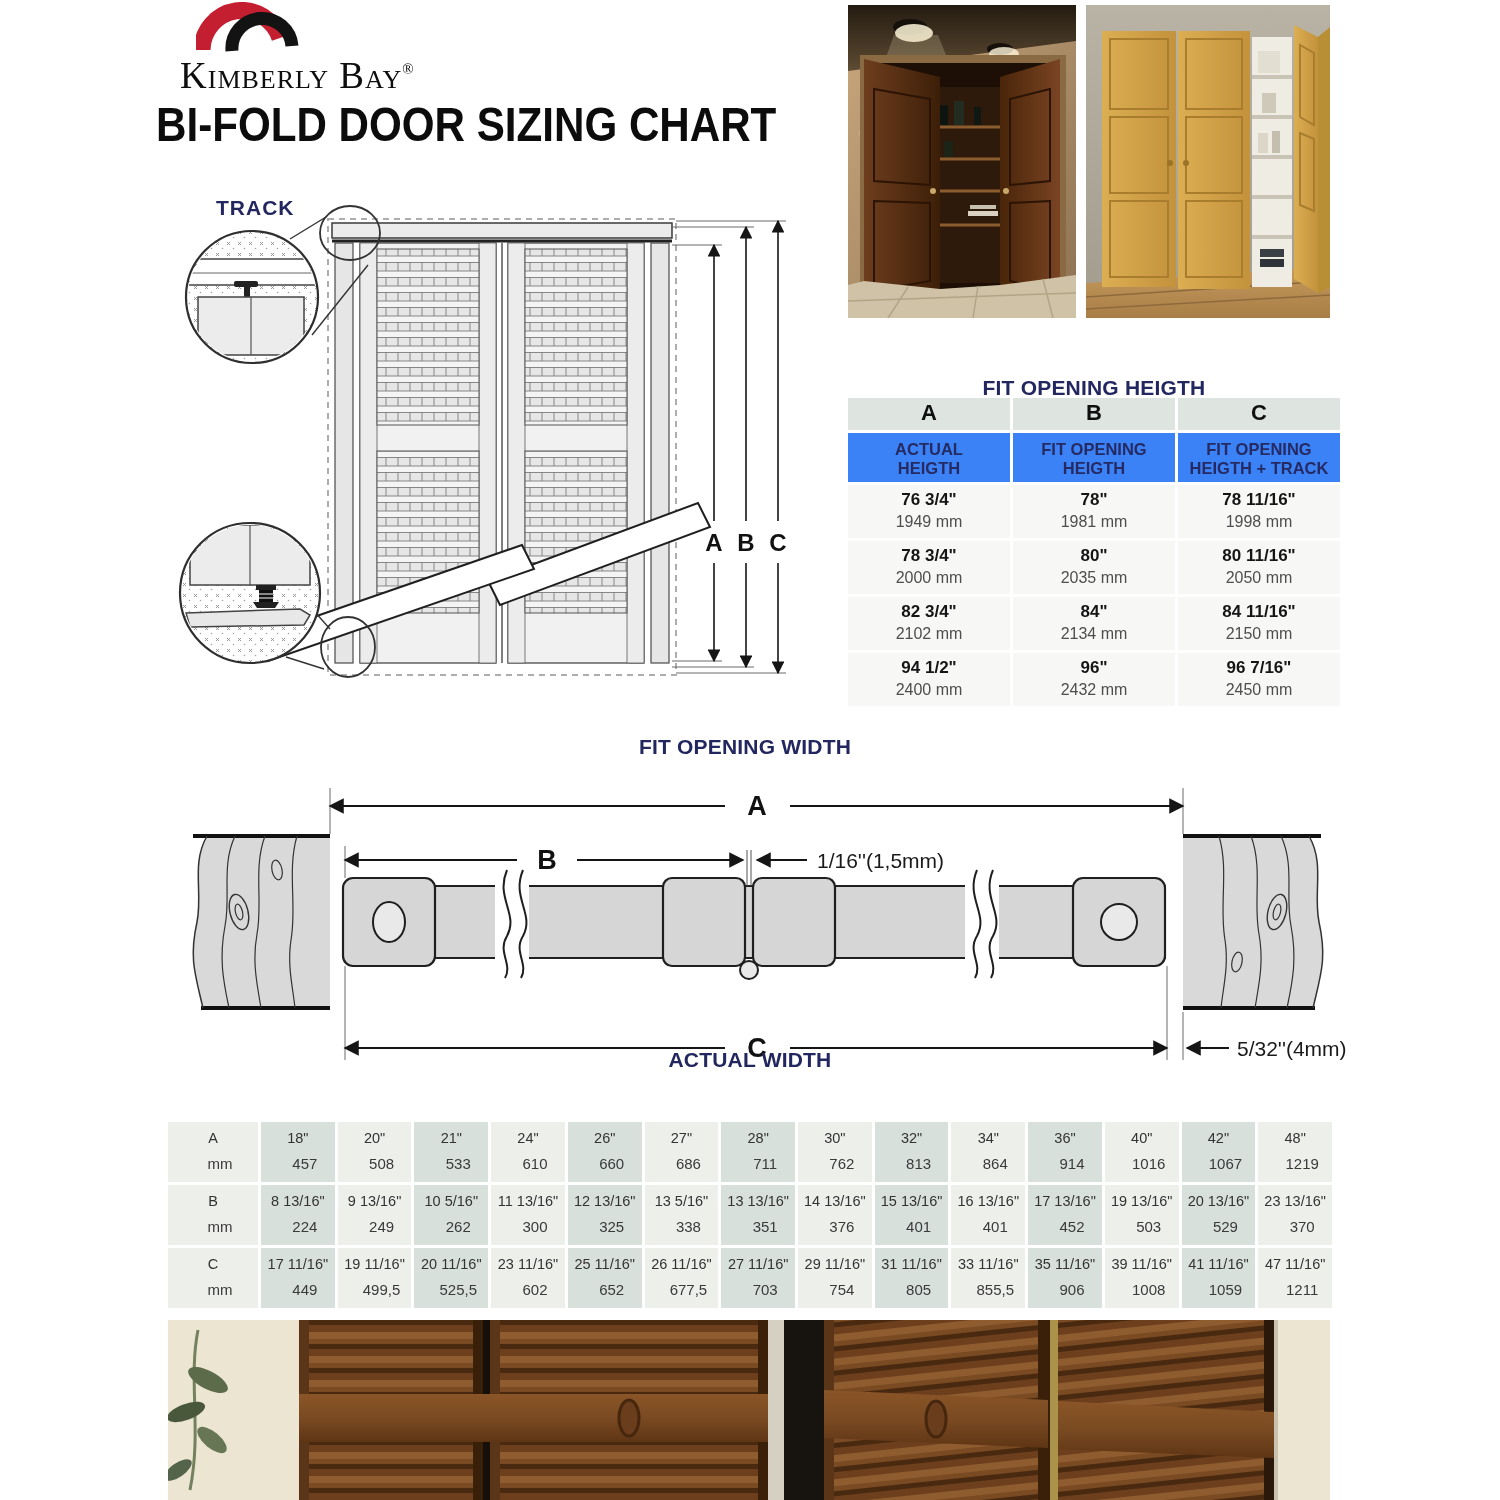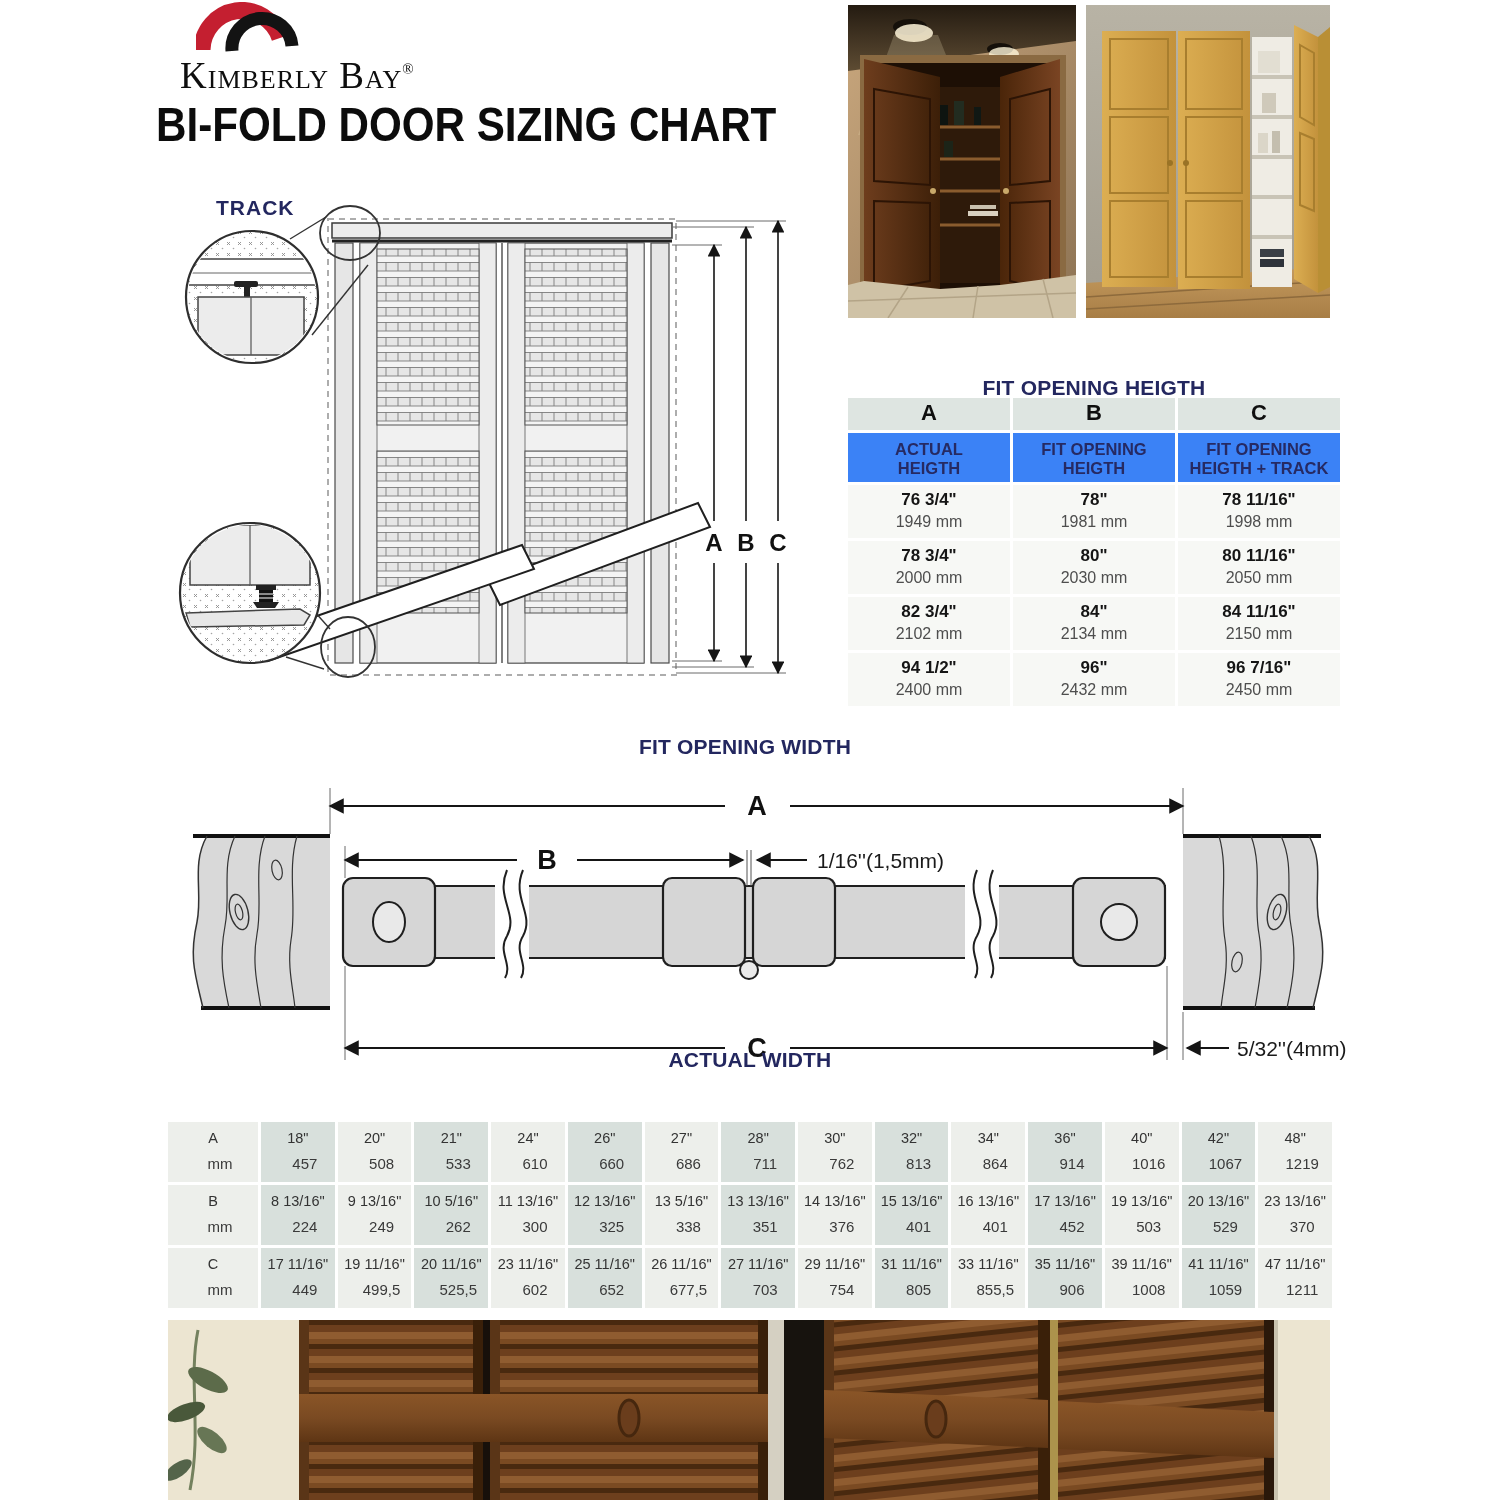--- a/index.html
+++ b/index.html
@@ -310,21 +310,21 @@
     <div class="ht-cell">
       <div class="ht-in">78 11/16"</div>
       <div class="ht-mm">1998 mm</div>
     </div>
     <div class="ht-cell">
       <div class="ht-in">78 3/4"</div>
       <div class="ht-mm">2000 mm</div>
     </div>
     <div class="ht-cell">
       <div class="ht-in">80"</div>
-      <div class="ht-mm">2030 mm</div>
+      <div class="ht-mm">2035 mm</div>
     </div>
     <div class="ht-cell">
       <div class="ht-in">80 11/16"</div>
       <div class="ht-mm">2050 mm</div>
     </div>
     <div class="ht-cell">
       <div class="ht-in">82 3/4"</div>
       <div class="ht-mm">2102 mm</div>
     </div>
     <div class="ht-cell">

